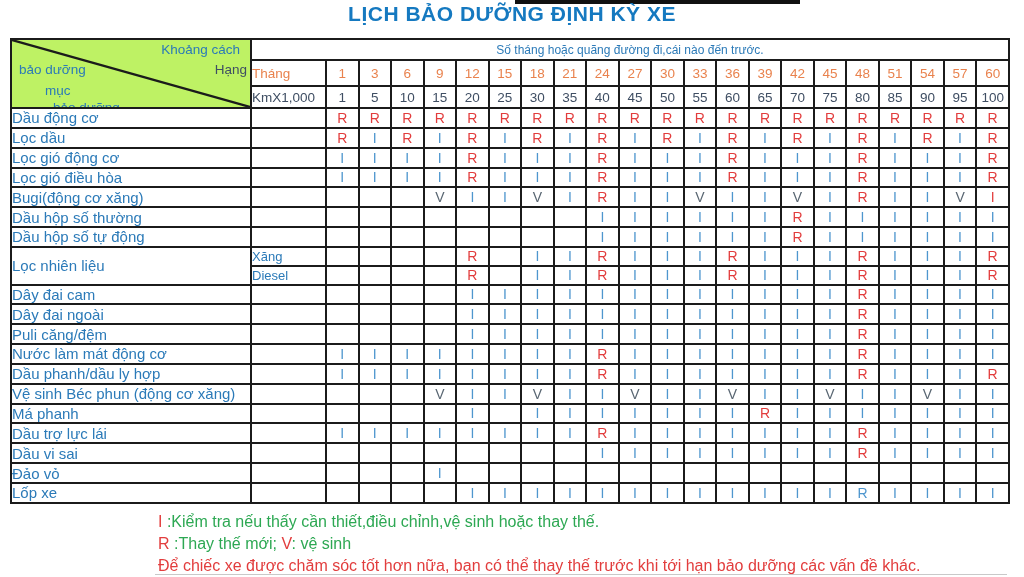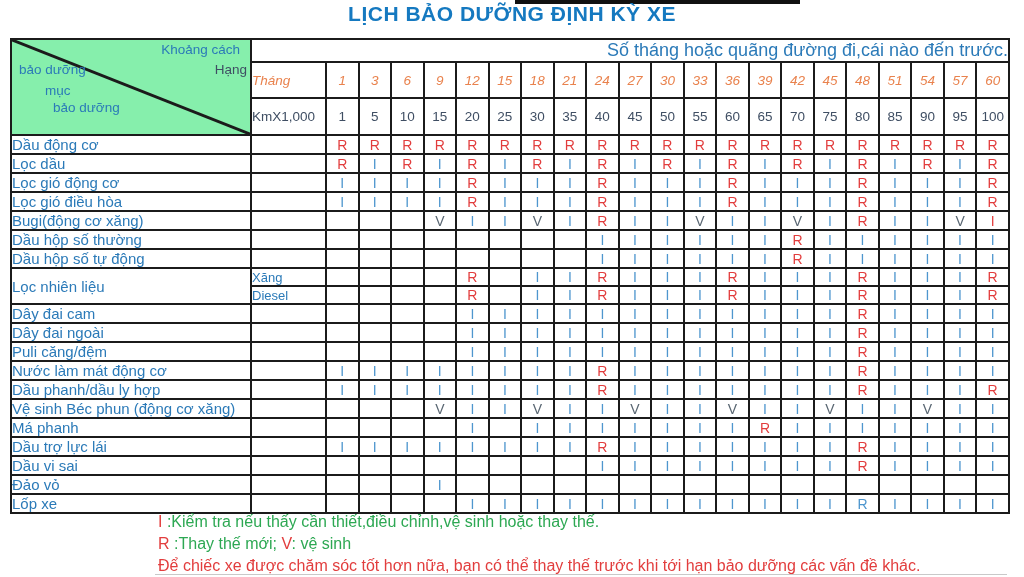--- a/index.html
+++ b/index.html
@@ -14,31 +14,31 @@
   }
   table.sched{
     position:absolute;left:10px;top:38px;width:1000px;height:466px;
     border-collapse:collapse;table-layout:fixed;
   }
   table.sched td,table.sched th{
     border:2px solid #1b1b1b;padding:0;overflow:hidden;white-space:nowrap;
     font-weight:normal;
   }
   tr.hrow1{height:21px;}
-  tr.hrow2{height:36px;font-style:italic;}
-  tr.hrow3{height:37px;padding-left:43px;}
-  .diag-cell{position:relative;background:#86efac;}
+  tr.hrow2{height:26px;}
+  tr.hrow3{height:22px;padding-left:43px;}
+  .diag-cell{position:relative;background:#bef264;}
   .diag-cell svg{position:absolute;left:0;top:0;width:100%;height:100%;}
   .diag-cell .lbl{position:absolute;font-size:13.5px;color:#2b7ab8;line-height:15px;}
   .lbl-khoangcach{top:2px;left:0;width:228px;text-align:right;}
   .lbl-baoduong1{top:22px;left:7px;}
   .lbl-hang{top:22px;right:3px;color:#3f4e63 !important;padding-left:9px;}
   .lbl-muc{top:43px;left:33px;}
   .lbl-baoduong2{top:60px;left:41px;}
-  .span-header{font-size:18px;color:#2b7ab8;text-align:right;}
+  .span-header{font-size:12px;color:#2b7ab8;text-align:center;}
   .thang-label{font-size:13.5px;color:#e9824d;text-align:left;padding-left:4px;}
   .km-label{font-size:13.5px;color:#3f4e63;text-align:left;padding-left:4px;}
   .month-num{font-size:13.5px;color:#e9824d;text-align:center;}
   .km-num{font-size:13.5px;color:#3f4e63;text-align:center;}
   .row-label{font-size:15px;color:#2b7ab8;text-align:left;padding-left:5px;}
   .sub-label{font-size:13px;color:#2b7ab8;text-align:left;padding-left:4px;}
   .marker{font-size:14px;text-align:center;}
   .m-blue{color:#4e96ce;}
   .m-red{color:#e23d3d;}
   .m-gray{color:#596672;}

